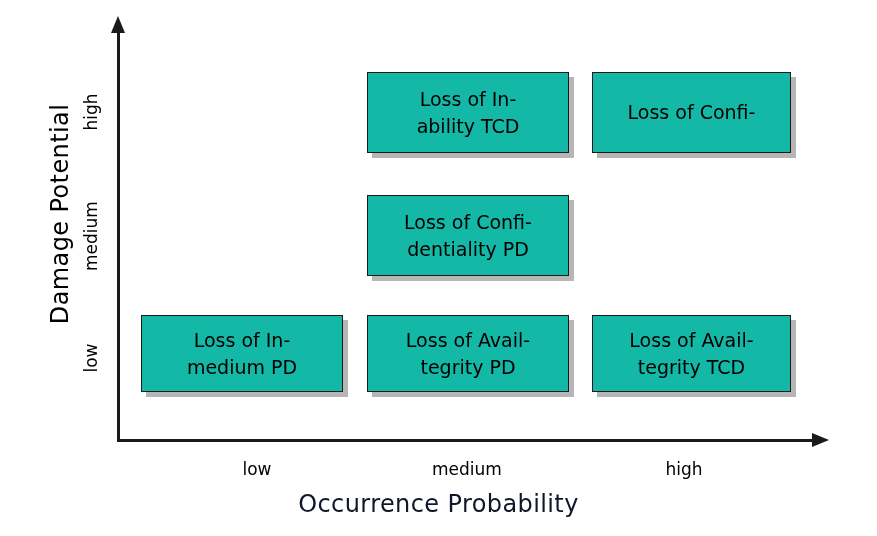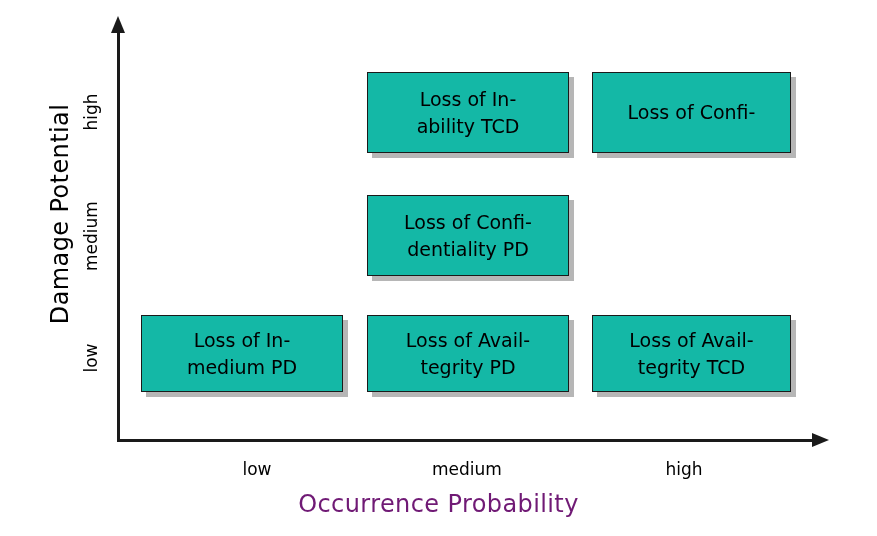--- a/index.html
+++ b/index.html
@@ -70,21 +70,21 @@
     letter-spacing: 0.4px;
     white-space: nowrap;
   }
   #x-axis-title {
     position: absolute;
     left: 0;
     top: 490px;
     width: 877px;
     text-align: center;
     font-size: 24px;
-    color: #701a75;
+    color: #0f172a;
     letter-spacing: 0.4px;
   }
 
   
   .y-tick {
     position: absolute;
     width: 110px;
     text-align: center;
     font-size: 17px;
     color: #000;

